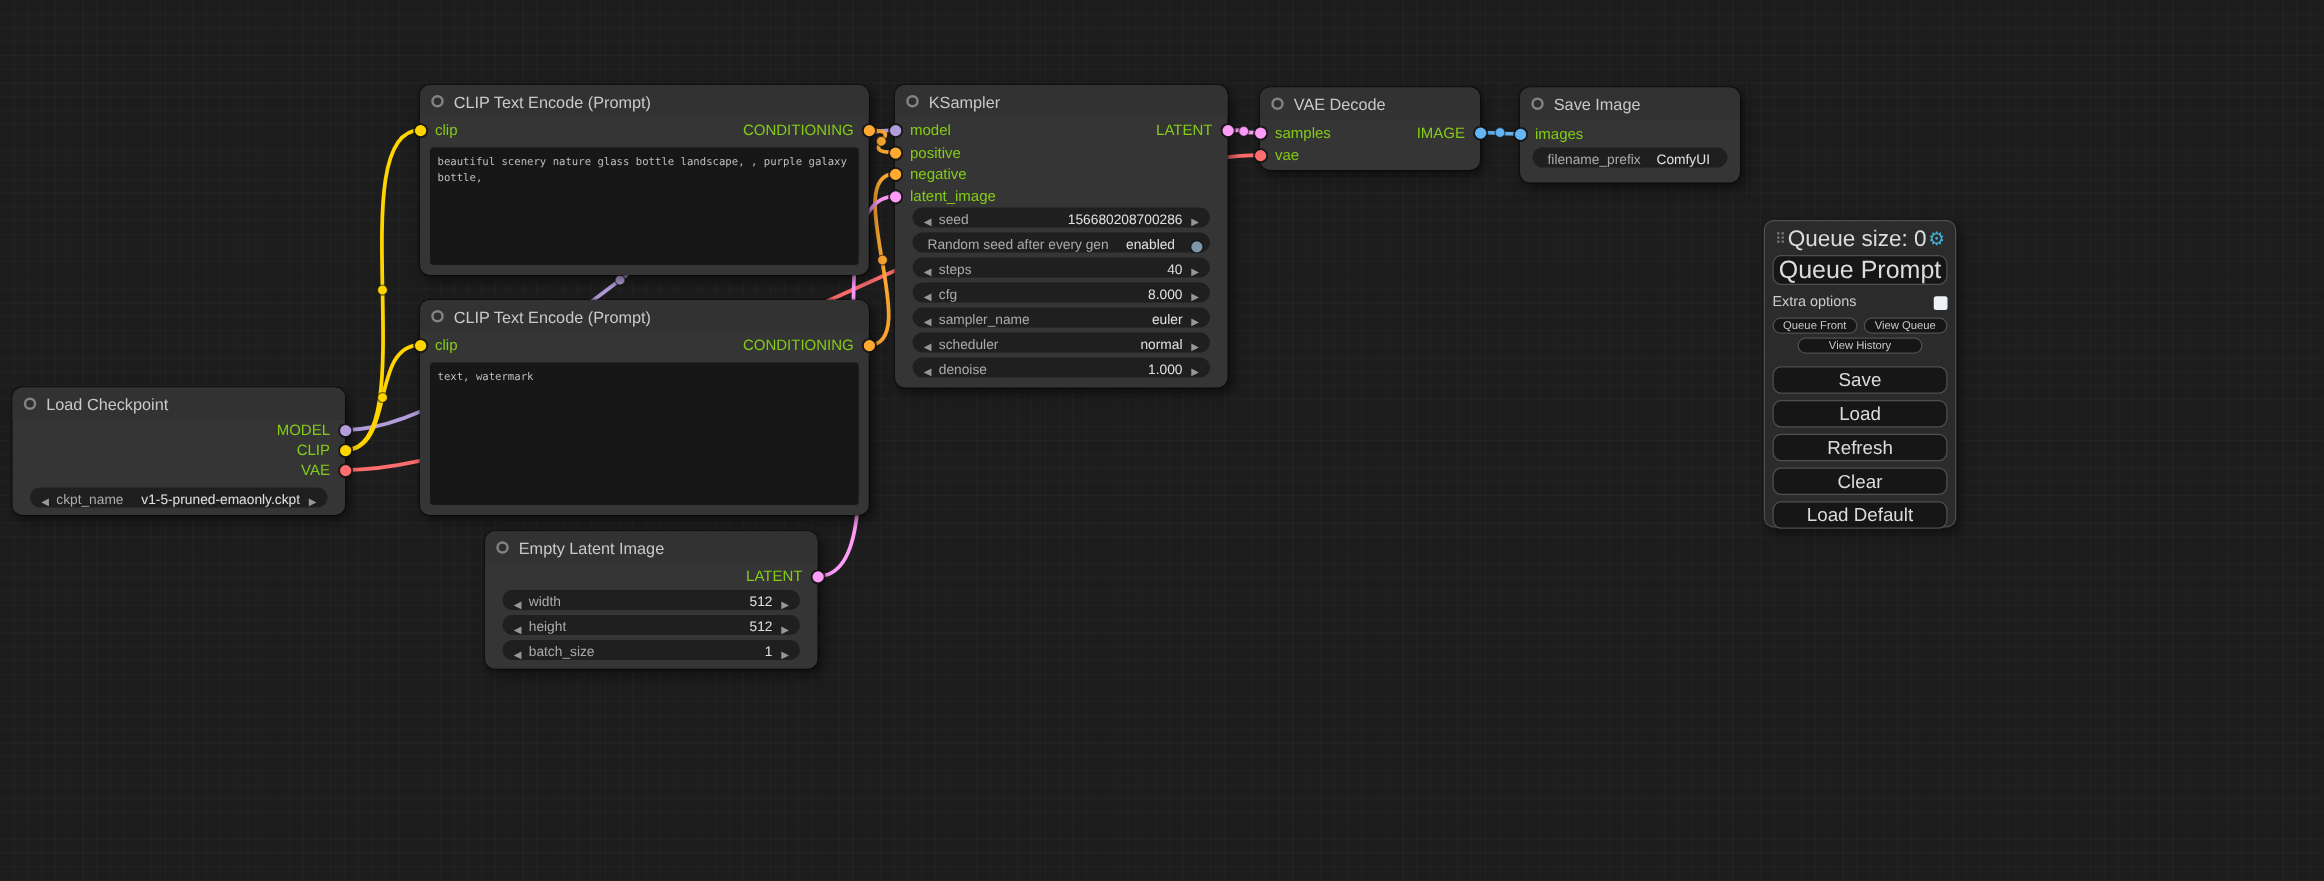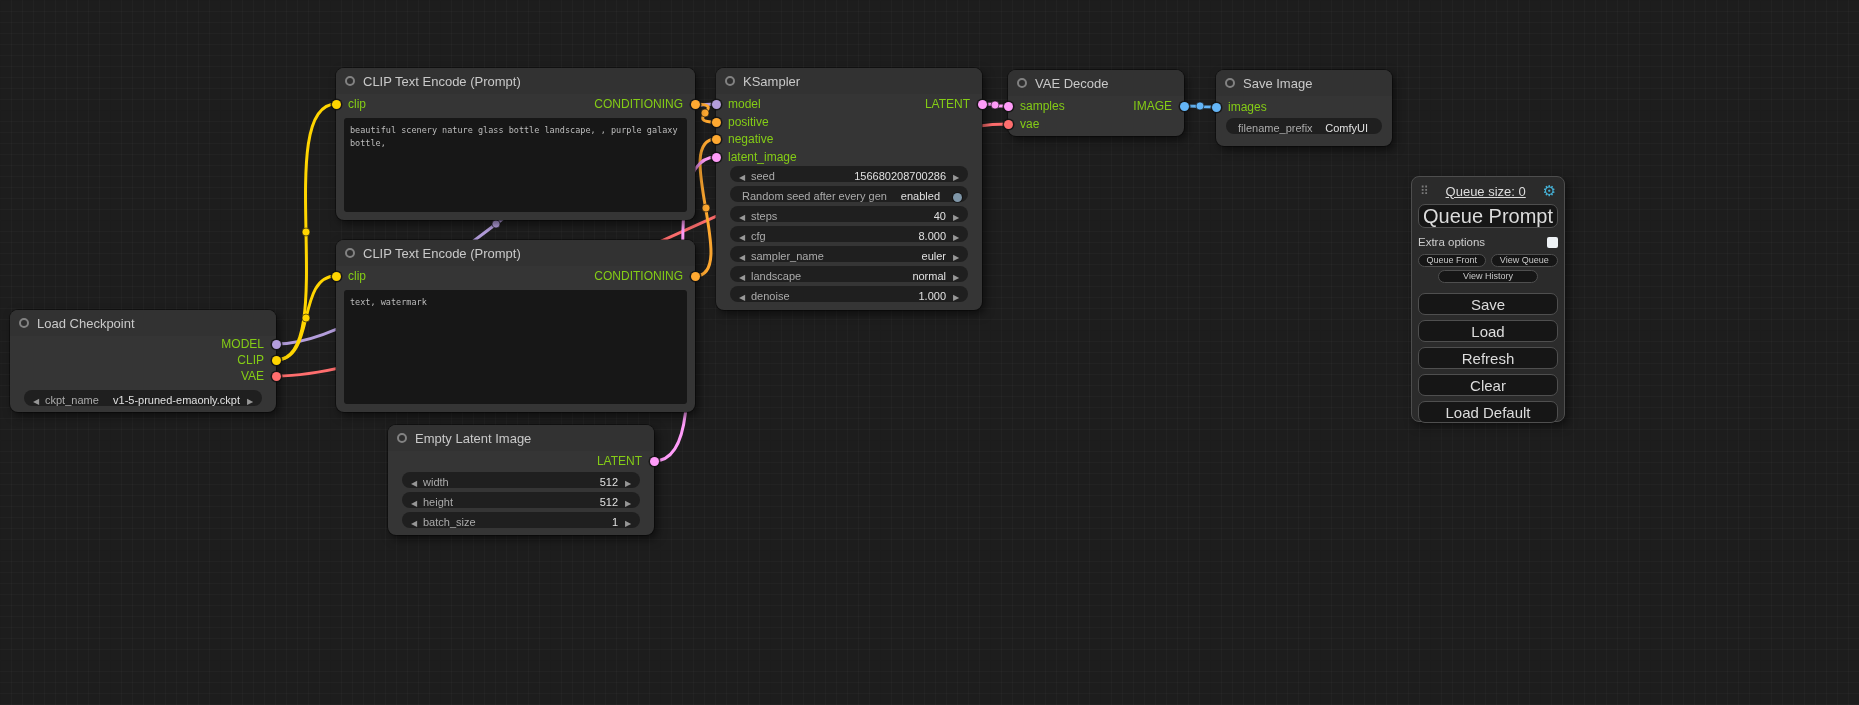--- a/index.html
+++ b/index.html
@@ -46,21 +46,21 @@
 
   .prompt { position:absolute; left:8px; right:8px; background:#171717; border-radius:3px;
     color:#bdbdbd; font-family:"DejaVu Sans Mono",monospace; font-size:8.5px; line-height:1.55;
     padding:6px; white-space:pre-wrap; word-break:break-word; cursor:text; }
 
   #menu { position:absolute; left:1411px; top:176px; width:154px; height:246px; z-index:5;
     background:#2b2b2b; border:1px solid #4e4e4e; border-radius:8px; padding:5px 6px;
     box-shadow:3px 4px 10px rgba(0,0,0,.5); }
   .mhead { display:flex; align-items:center; justify-content:space-between; height:18px; padding:0 2px; }
   .drag-handle { color:#7a7a7a; font-size:12px; cursor:grab; }
-  .qsize { color:#dcdcdc; font-size:13px;text-decoration:underline; }
+  .qsize { color:#dcdcdc; font-size:18px; }
   .gear { color:#45b1d6; font-size:15px; cursor:pointer; }
   .btn { display:block; width:100%; background:#161616; border:1px solid #4f4f4f;
     border-radius:7px; color:#dcdcdc; cursor:pointer; font-family:inherit; text-align:center; }
   .btn.big { height:24px; font-size:20px; margin-top:4px; }
   .btn.list { height:22px; font-size:15px; margin-top:5px; }
   .btn.small { height:13px; font-size:9px; line-height:11px; border-radius:8px; padding:0 3px; color:#c8c8c8; }
   .extra-row { margin-top:7px; display:flex; align-items:center; justify-content:space-between; gap:6px;
     font-size:11.5px; color:#cccccc; height:14px; }
   .checkbox { width:11px; height:11px; background:#eef2f5; border-radius:2px; cursor:pointer; }
   .small-row { display:flex; gap:5px; margin-top:5px; }
@@ -204,21 +204,21 @@
       <span class="warr">▶</span>
     </div>
     <div class="widget" style="top:178px">
       <span class="warr">◀</span>
       <span class="wlabel">sampler_name</span>
       <span class="wvalue">euler</span>
       <span class="warr">▶</span>
     </div>
     <div class="widget" style="top:198px">
       <span class="warr">◀</span>
-      <span class="wlabel">landscape</span>
+      <span class="wlabel">scheduler</span>
       <span class="wvalue">normal</span>
       <span class="warr">▶</span>
     </div>
     <div class="widget" style="top:218px">
       <span class="warr">◀</span>
       <span class="wlabel">denoise</span>
       <span class="wvalue">1.000</span>
       <span class="warr">▶</span>
     </div>
   </div>

